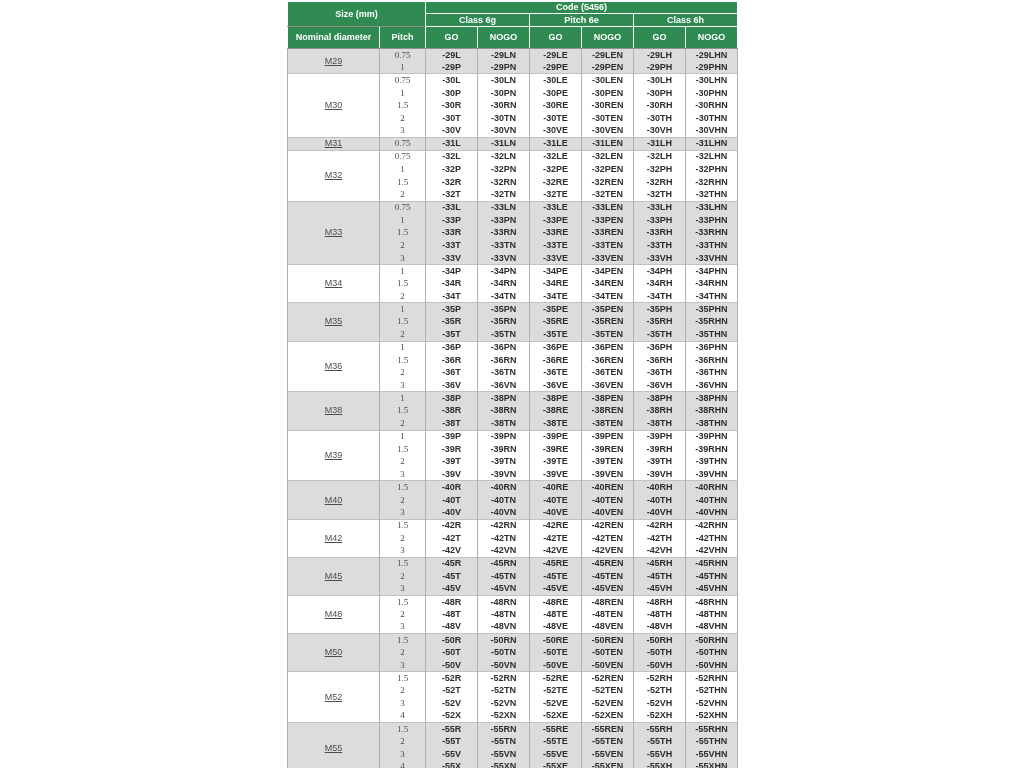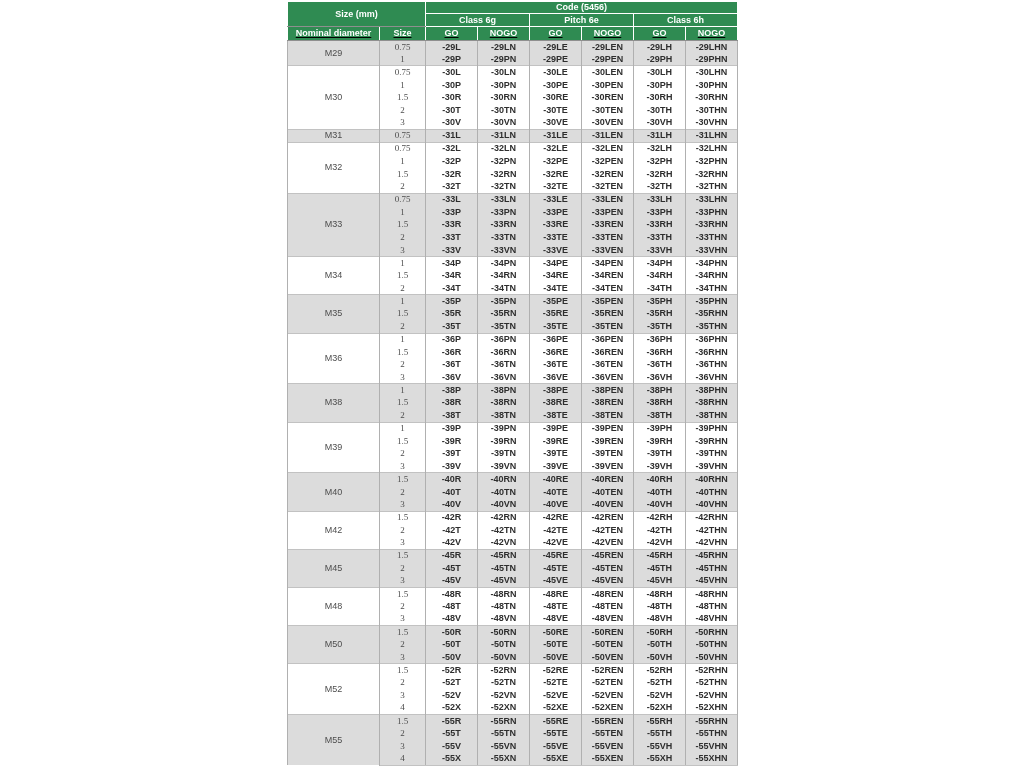--- a/index.html
+++ b/index.html
@@ -25,41 +25,41 @@
     background: #2F8B52;
     color: #ffffff;
     font-size: 9px;
     font-weight: bold;
     padding: 0;
     line-height: 1;
     border: 1px solid #ffffff;
   }
   thead tr.hr1 { height: 12px; }
   thead tr.hr2 { height: 13px; text-align: center; }
-  thead tr.hr3 { height: 14px; text-decoration: underline; }
+  thead tr.hr3 { height: 22px; }
   thead tr.hr3 th { border-bottom: 1px solid #8f8f8f; }
   th.size-group { border-bottom: 1px solid #8f8f8f !important; }
 
   tbody tr { height: 12.72px; }
   tbody td {
     font-size: 9px;
     text-align: center;
     vertical-align: middle;
     padding: 0;
     line-height: 1;
     border-left: 1px solid #b0b0b0;
     border-right: 1px solid #b0b0b0;
   }
   tbody tr.shaded td { background: #DCDCDC; }
   tbody tr.plain  td { background: #FFFFFF; }
   tbody tr.group-start td { border-top: 1px solid #c2c2c2; }
   tbody tr:last-child td { border-bottom: 1px solid #c2c2c2; }
   td.code-cell  { font-weight: bold; color: #2E2E2E; }
   td.pitch-cell { color: #4D4D4D; font-family: Liberation Serif, serif; }
-  td.size-cell  { color: #4D4D4D; }
+  td.size-cell  { color: #4D4D4D; text-decoration: underline; }
 </style>
 </head>
 <body>
 
 <div class="table-wrap">
   <table class="gauge">
     <colgroup>
       <col style="width:92px">
       <col style="width:46px">
       <col style="width:52px">
@@ -74,21 +74,21 @@
         <th class="size-group" colspan="2" rowspan="2">Size (mm)</th>
         <th colspan="6">Code (5456)</th>
       </tr>
       <tr class="hr2">
         <th colspan="2">Class 6g</th>
         <th colspan="2">Pitch 6e</th>
         <th colspan="2">Class 6h</th>
       </tr>
       <tr class="hr3">
         <th>Nominal diameter</th>
-        <th>Size</th>
+        <th>Pitch</th>
         <th>GO</th>
         <th>NOGO</th>
         <th>GO</th>
         <th>NOGO</th>
         <th>GO</th>
         <th>NOGO</th>
       </tr>
     </thead>
     <tbody>
         <tr class="shaded group-start">

